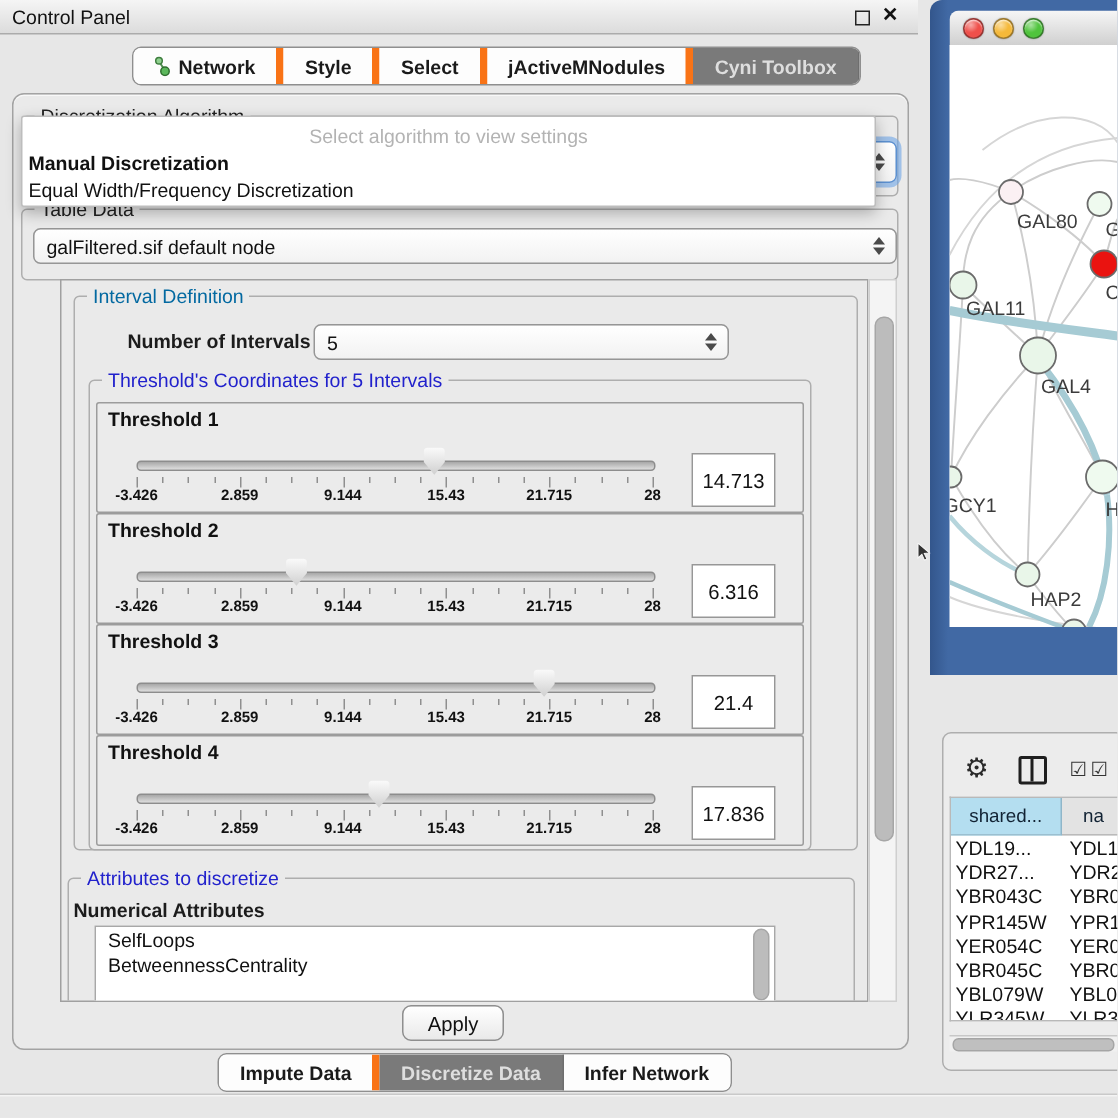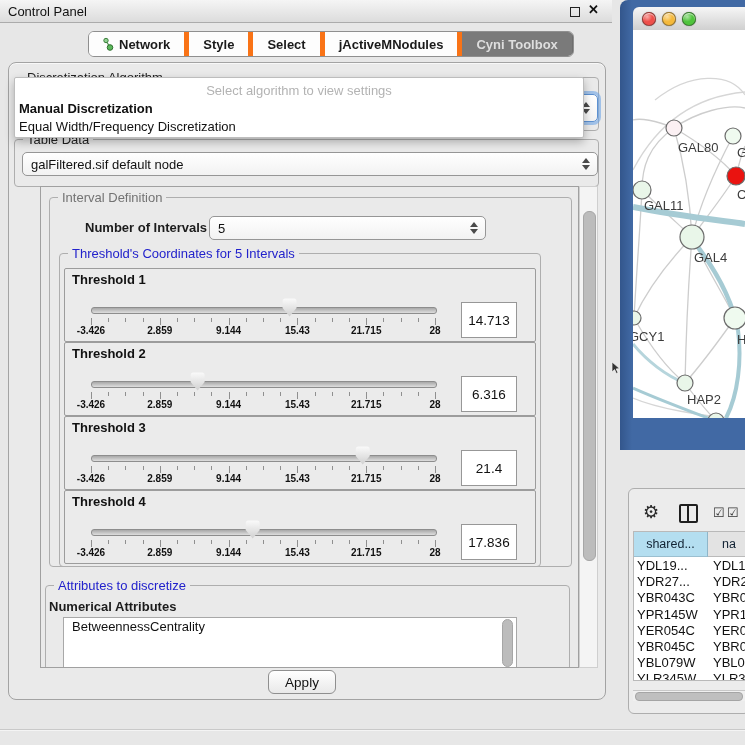--- a/index.html
+++ b/index.html
@@ -11,21 +11,21 @@
   .titlebar .t{position:absolute;left:8px;top:4px;font-size:13px;color:#111;}
   .win-float{position:absolute;left:570px;top:7px;width:8px;height:8px;border:1.5px solid #222;background:transparent;}
   .win-close{position:absolute;left:588px;top:2px;font-size:13px;font-weight:700;color:#111;}
   .tabgroup{display:flex;background:#fff;border:1px solid #8f8f8f;border-radius:6px;overflow:hidden;height:24px;align-items:stretch;}
   .tabgroup .tab{display:flex;align-items:center;padding:0 14px;font-size:13px;font-weight:700;color:#1a1a1a;border-right:5px solid #f97316;background:#fdfdfd;white-space:nowrap;}
   .tabgroup .tab:last-child{border-right:none;}
   .tabgroup .tab.sel{background:#7a7a7a;color:#dedede;border-right:1px solid #6e6e6e;}
   .outerpanel{left:8px;top:62px;width:596px;height:636px;background:#eaeaea;border:1px solid #a3a3a3;border-radius:8px;box-shadow:inset 0 1px 0 #f8f8f8;}
   .groupbox{border:1px solid #aeaeae;border-radius:4px;}
   .grouptitle{position:absolute;top:-8px;left:8px;background:#eaeaea;padding:0 4px;font-size:13px;}
-  .blue{color:#2222cc;} .green{color:#737373;} .dark{color:#222;}
+  .blue{color:#2222cc;} .green{color:#0369a1;} .dark{color:#222;}
   .combo{background:linear-gradient(#ffffff,#f2f2f2);border:1px solid #969696;border-radius:5px;display:flex;align-items:center;padding-left:8px;font-size:13px;color:#111;}
   .spin{position:absolute;right:7px;top:50%;transform:translateY(-50%);display:flex;flex-direction:column;gap:2px;}
   .spin .up{width:0;height:0;border-left:4px solid transparent;border-right:4px solid transparent;border-bottom:5px solid #4a4a4a;}
   .spin .dn{width:0;height:0;border-left:4px solid transparent;border-right:4px solid transparent;border-top:5px solid #4a4a4a;}
   .focusring{box-shadow:0 0 0 3px rgba(110,165,230,.6);border:1px solid #5c91d2;}
   .popup{background:#fff;border:1px solid #bdbdbd;border-radius:2px;box-shadow:0 4px 10px rgba(0,0,0,.28);z-index:5;}
   .popup .ph{height:18px;line-height:18px;text-align:center;color:#b3b3b3;font-size:13px;margin-top:4px;}
   .popup .opt{height:18px;line-height:18px;padding-left:4px;font-size:13px;color:#111;white-space:nowrap;}
   .popup .opt.b{font-weight:700;}
   .viewport{left:40px;top:186px;width:537px;height:480px;border:1px solid #a0a0a0;background:#eaeaea;overflow:hidden;}
@@ -273,31 +273,45 @@
           <div class="thumb" style="left: 180.178px;"></div>
           <div class="valbox">17.836</div>
         </div>
       </div>
 
     <div class="abs groupbox" style="left:4px;top:398px;width:523px;height:90px;">
       <span class="grouptitle blue">Attributes to discretize</span>
     </div>
     <div class="abs" style="left:8px;top:412px;font-weight:700;">Numerical Attributes</div>
     <div class="abs listbox" style="left:22px;top:430px;width:452px;height:52px;overflow:hidden;" id="attr-list">
+        <div class="listitem">SelfLoops</div>
         <div class="listitem">BetweennessCentrality</div>
       </div>
     <div class="abs vthumb" style="left:461px;top:432px;width:9px;height:46px;"></div>
   </div>
 
   <div class="abs vscroll" style="left:579px;top:186px;width:17px;height:480px;">
     <div class="vthumb" style="top:24px;height:348px;"></div>
   </div>
 
   <div class="abs btn" style="left:268px;top:670px;width:66px;height:22px;">Apply</div>
 
+  <div class="abs" style="left:145px;top:702px;" id="bottom-tabs">
+      <div class="tabgroup">
+        <div class="tab">
+          <span>Impute Data</span>
+        </div>
+        <div class="tab sel">
+          <span>Discretize Data</span>
+        </div>
+        <div class="tab">
+          <span>Infer Network</span>
+        </div>
+      </div>
+    </div>
 
   <div class="abs divider"></div>
 
   <div class="abs netframe">
     <div class="nettitle" id="traffic-lights">
         <div class="light" style="left: 9px; background: radial-gradient(circle at 35% 30%, rgba(255, 255, 255, 0.533), transparent 45%), rgb(239, 79, 74); border: 1px solid rgba(0, 0, 0, 0.35);"></div>
         <div class="light" style="left: 29px; background: radial-gradient(circle at 35% 30%, rgba(255, 255, 255, 0.533), transparent 45%), rgb(245, 185, 58); border: 1px solid rgba(0, 0, 0, 0.35);"></div>
         <div class="light" style="left: 49px; background: radial-gradient(circle at 35% 30%, rgba(255, 255, 255, 0.533), transparent 45%), rgb(79, 196, 60); border: 1px solid rgba(0, 0, 0, 0.35);"></div>
       </div>
     <div class="netcanvas">

